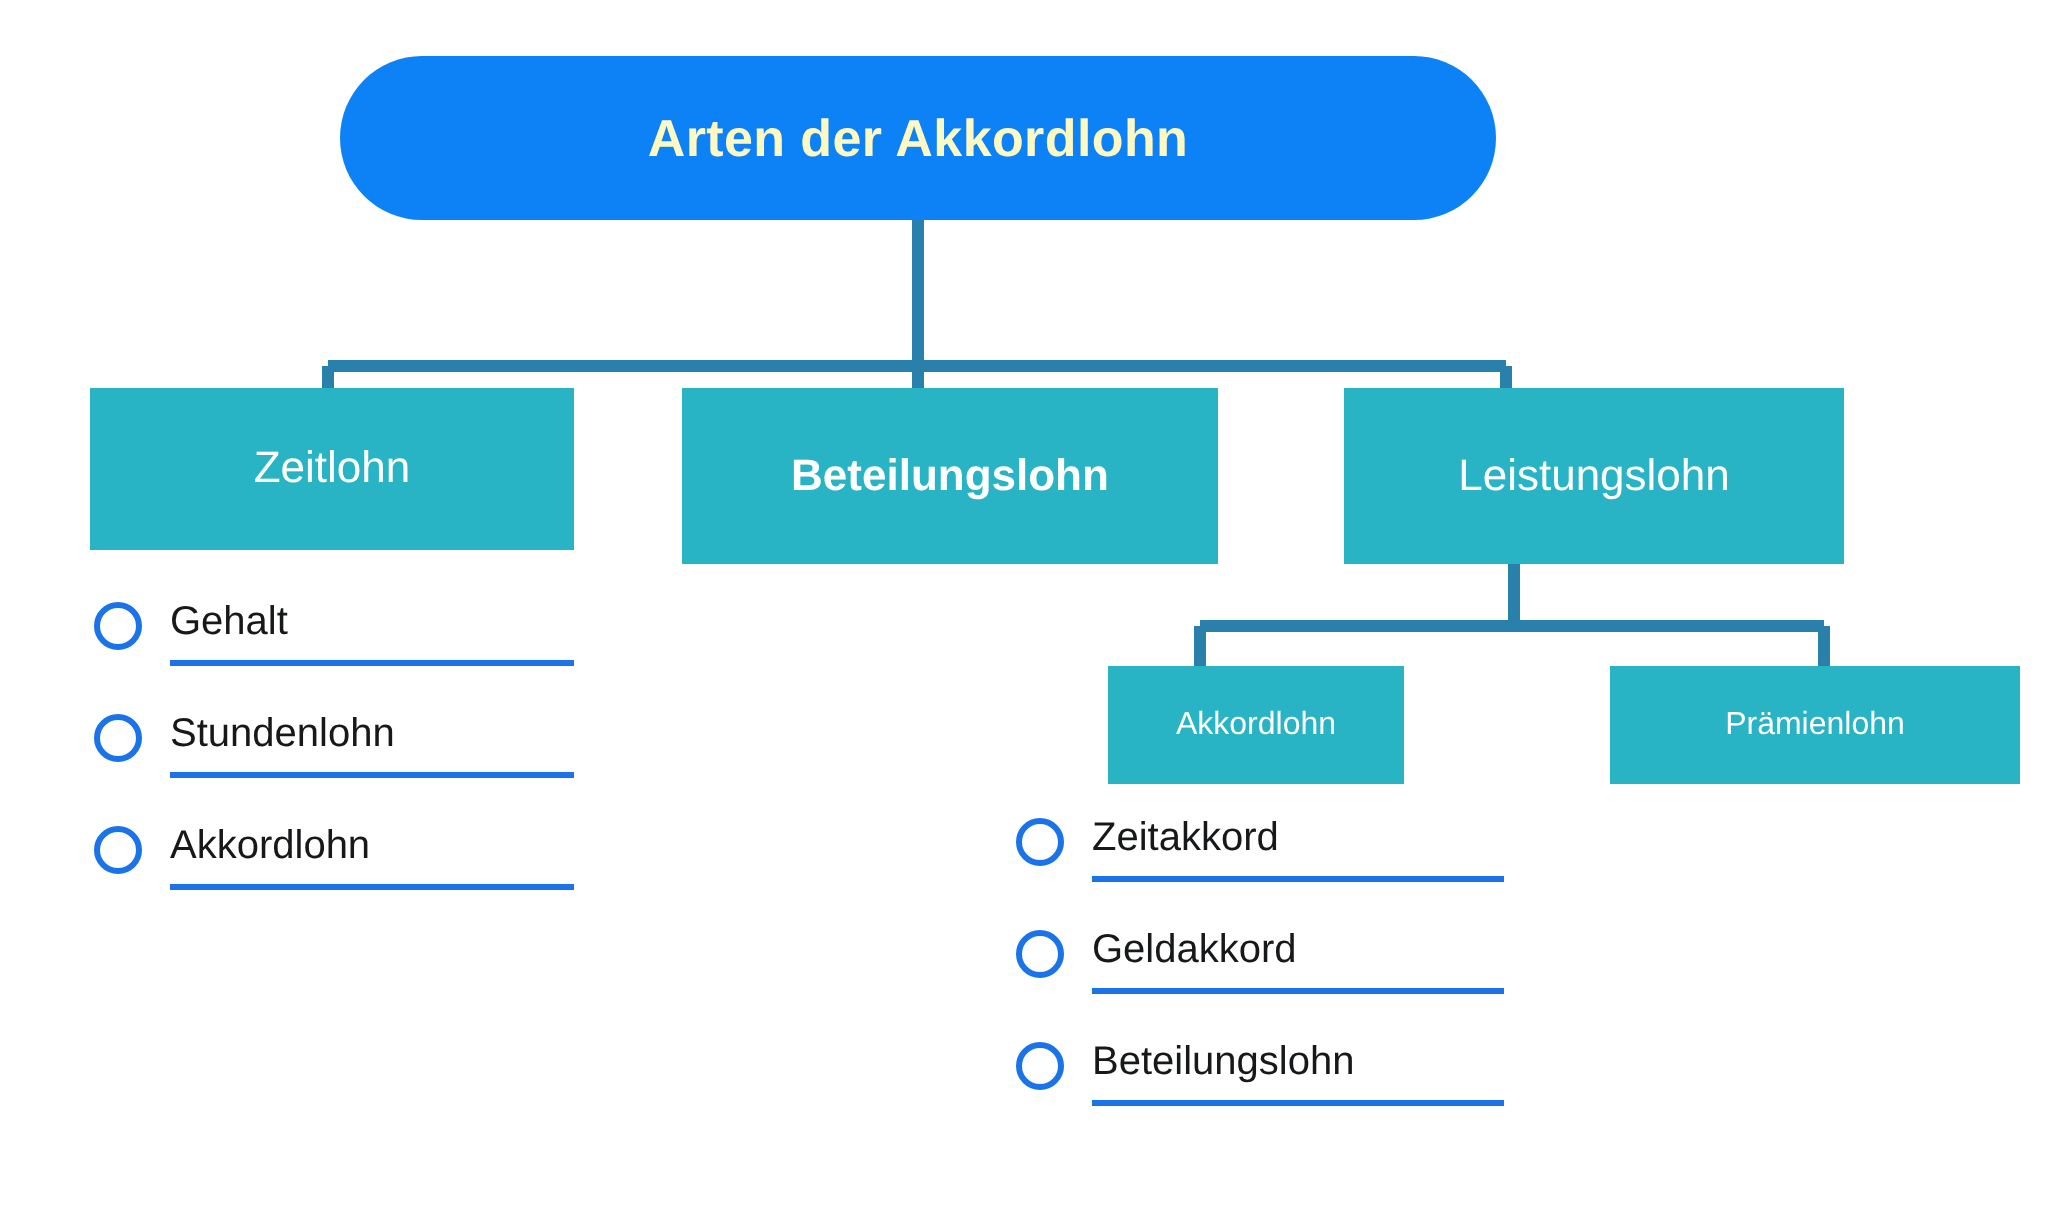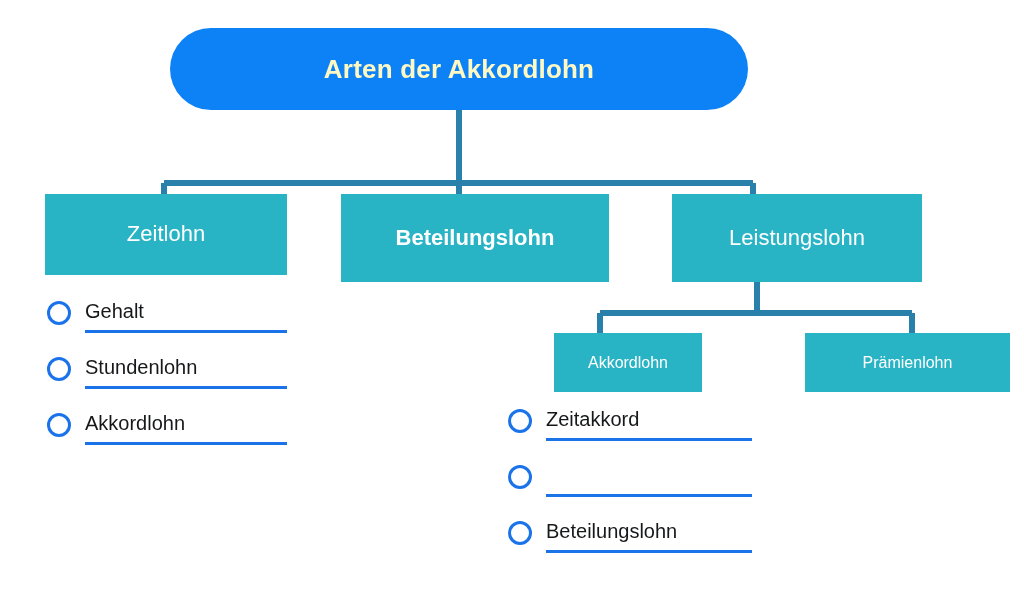--- a/index.html
+++ b/index.html
@@ -193,20 +193,21 @@
   <div class="bullet-list" id="list-akkord">
 
     <div class="bullet-item">
       <span class="bullet-circle"></span>
       <span class="bullet-text">Zeitakkord</span>
       <span class="bullet-rule"></span>
     </div>
 
     <div class="bullet-item">
       <span class="bullet-circle"></span>
+      <span class="bullet-text">Geldakkord</span>
       <span class="bullet-rule"></span>
     </div>
 
     <div class="bullet-item">
       <span class="bullet-circle"></span>
       <span class="bullet-text">Beteilungslohn</span>
       <span class="bullet-rule"></span>
     </div>
   </div>
 

